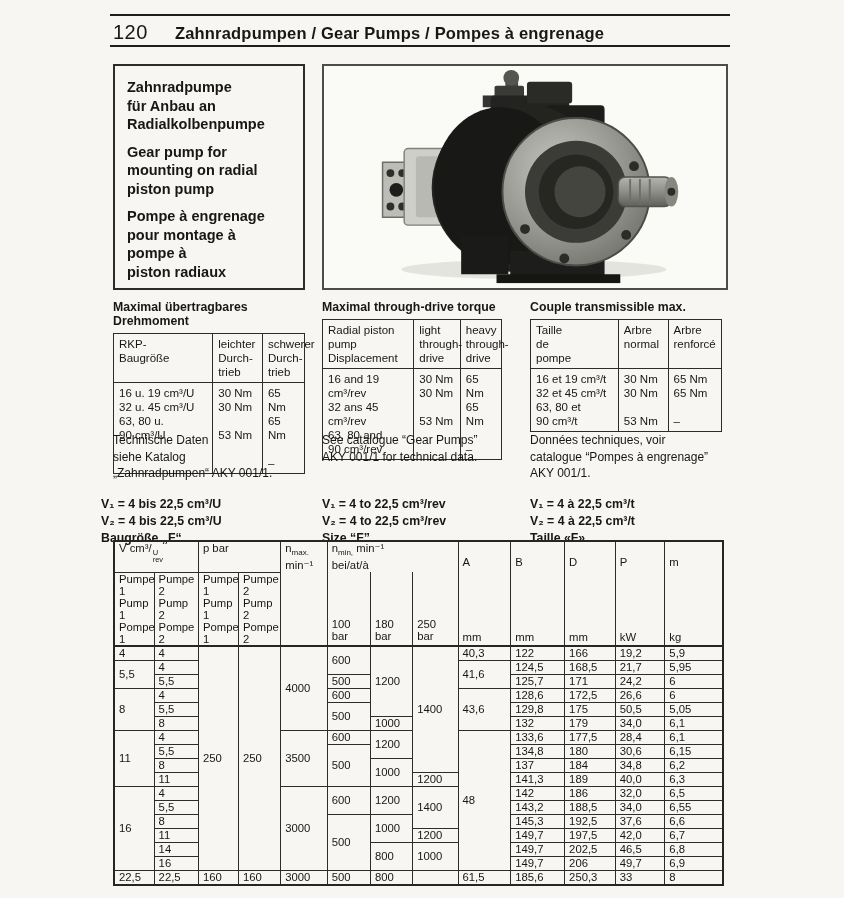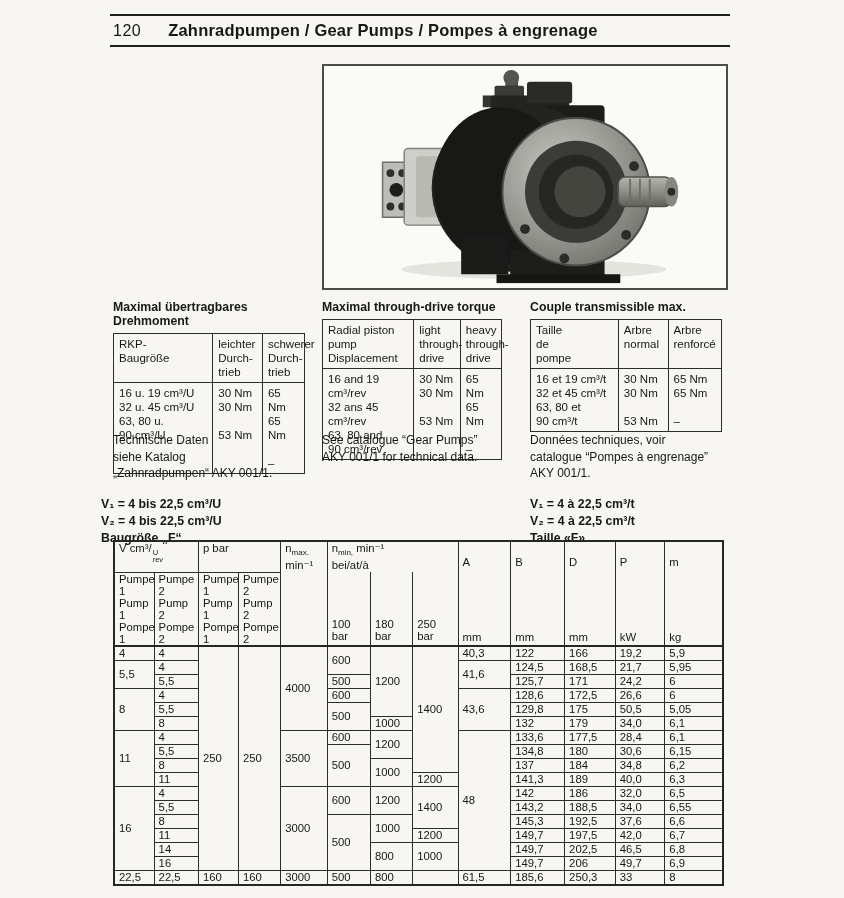--- a/index.html
+++ b/index.html
@@ -7,21 +7,21 @@
   .page {
     position: relative; width: 844px; height: 898px;
     background: #f7f6f3; color: #171716;
     font-family: "Liberation Sans", "DejaVu Sans", sans-serif;
     overflow: hidden; margin: 0 auto;
   }
   .rule { position:absolute; left:110px; width:620px; height:2px; background:#1e1e1c; }
   .rule-top { top:14px; }
   .rule-under { top:45px; }
   .pagehead { position:absolute; left:113px; top:21px; display:flex; align-items:baseline; }
-  .pagenum { font-size:16px; letter-spacing:.5px; }
+  .pagenum { font-size:20px; letter-spacing:.5px; }
   .pagetitle { font-size:16.5px; font-weight:bold; margin-left:27px; letter-spacing:.2px; }
 
   .introbox {
     position:absolute; left:113px; top:64px; width:192px; height:226px;
     border:2px solid #2c2c2a; padding:12px 12px; overflow:hidden;
   }
   .introbox p { font-weight:bold; font-size:14.5px; line-height:1.28; white-space:pre-line; margin-bottom:9px; }
 
   .photo {
     position:absolute; left:322px; top:64px; width:406px; height:226px;
@@ -82,20 +82,32 @@
 
 <div class="page">
 
   <div class="rule rule-top"></div>
   <div class="pagehead">
     <span class="pagenum">120</span>
     <span class="pagetitle">Zahnradpumpen / Gear Pumps / Pompes à engrenage</span>
   </div>
   <div class="rule rule-under"></div>
 
+  <div class="introbox">
+    <p>Zahnradpumpe
+für Anbau an
+Radialkolbenpumpe</p>
+    <p>Gear pump for
+mounting on radial
+piston pump</p>
+    <p>Pompe à engrenage
+pour montage à
+pompe à
+piston radiaux</p>
+  </div>
 
   <div class="photo">
     <svg viewBox="0 0 406 226" xmlns="http://www.w3.org/2000/svg">
       <defs>
         <radialGradient id="flangeG" cx="0.38" cy="0.35" r="0.85">
           <stop offset="0" stop-color="#c6c6c1"></stop>
           <stop offset="0.55" stop-color="#93938d"></stop>
           <stop offset="1" stop-color="#64645e"></stop>
         </radialGradient>
         <linearGradient id="shaftG" x1="0" y1="0" x2="0" y2="1">
@@ -275,20 +287,23 @@
 „Zahnradpumpen“ AKY 001/1.</div>
   <div class="n-col p2">See catalogue “Gear Pumps”
 AKY 001/1 for technical data.</div>
   <div class="n-col p3">Données techniques, voir
 catalogue “Pompes à engrenage”
 AKY 001/1.</div>
 
   <div class="s-col p1">V₁ = 4 bis 22,5 cm³/U
 V₂ = 4 bis 22,5 cm³/U
 Baugröße „F“</div>
+  <div class="s-col p2">V₁ = 4 to 22,5 cm³/rev
+V₂ = 4 to 22,5 cm³/rev
+Size “F”</div>
   <div class="s-col p3">V₁ = 4 à 22,5 cm³/t
 V₂ = 4 à 22,5 cm³/t
 Taille «F»</div>
 
   <table class="mt">
     <colgroup>
       <col style="width:38px">
         <col style="width:42px">
         <col style="width:38px">
         <col style="width:40px">

